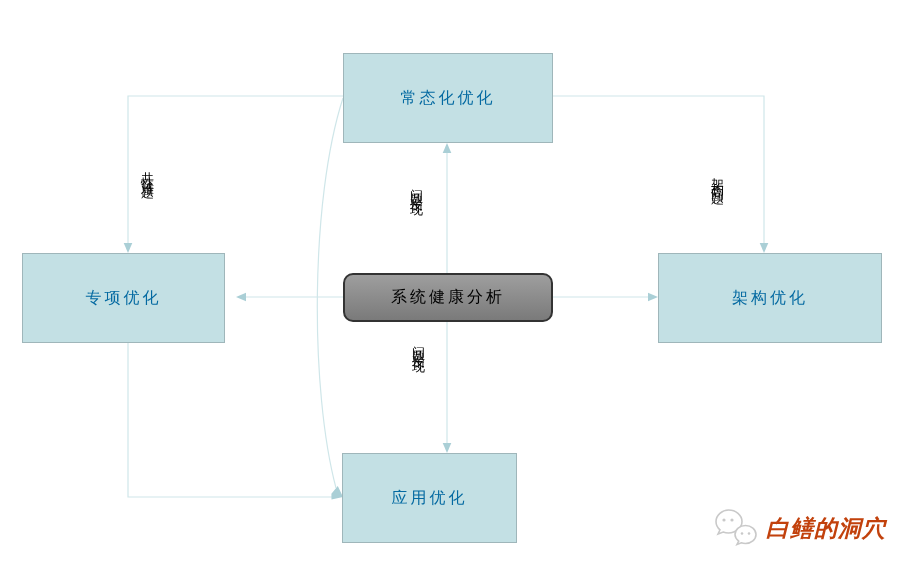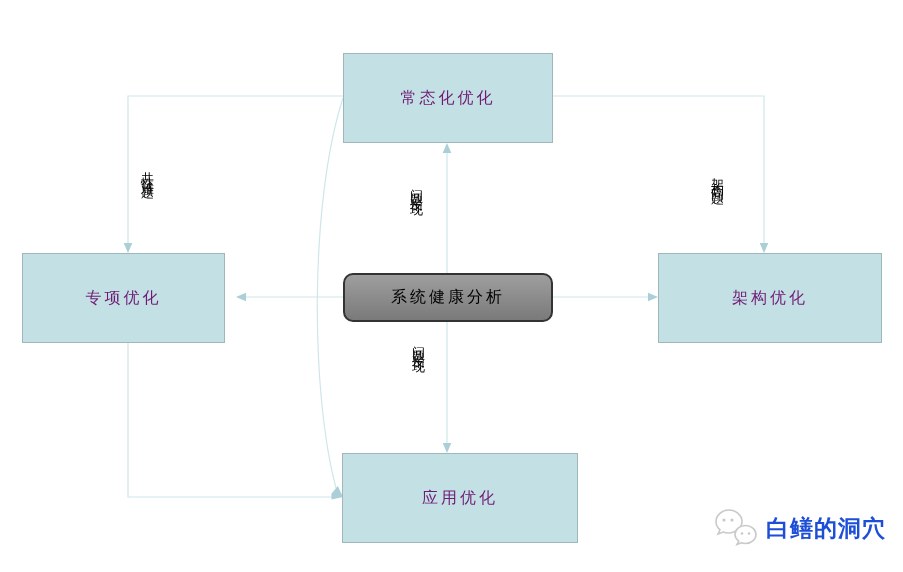--- a/index.html
+++ b/index.html
@@ -1,39 +1,39 @@
 <!DOCTYPE html>
 <html><head>
 <meta charset="utf-8">
 <style>
   html,body { margin:0; padding:0; }
   body { width:903px; height:572px; background:#ffffff; position:relative; overflow:hidden;
          font-family:"Liberation Sans", sans-serif; }
   #connectors { position:absolute; left:0; top:0; width:903px; height:572px; }
   .node { position:absolute; background:#c3e0e4; border:1px solid #9fb6ba; box-sizing:border-box;
           display:flex; align-items:center; justify-content:center;
-          font-size:16px; letter-spacing:3px; color:#701a75; font-family:serif; }
+          font-size:16px; letter-spacing:3px; color:#0369a1; font-family:serif; }
   #node-top    { left:343px; top:53px;  width:210px; height:90px; }
   #node-left   { left:22px;  top:253px; width:203px; height:90px; }
   #node-right  { left:658px; top:253px; width:224px; height:90px; }
-  #node-bottom { left:342px; top:453px; width:236px; height:90px; }
+  #node-bottom { left:342px; top:453px; width:175px; height:90px; }
   #node-center { position:absolute; left:343px; top:273px; width:210px; height:49px;
                  background:linear-gradient(#9e9e9e,#7a7a7a); border:2px solid #333;
                  border-radius:10px; box-sizing:border-box;
                  display:flex; align-items:center; justify-content:center;
                  font-size:16px; letter-spacing:3px; color:#000; font-family:serif; }
   .vlabel { position:absolute; writing-mode:vertical-rl; text-orientation:upright;
             font-size:13px; letter-spacing:5px; color:#000; font-family:serif; }
   #lbl-top-left     { left:138px; top:161px; }
   #lbl-top-right    { left:708px; top:167px; }
   #lbl-center-top   { left:407px; top:178px; }
   #lbl-center-bottom{ left:409px; top:335px; }
   .watermark { position:absolute; left:712px; top:508px; display:flex; align-items:center; }
-  .watermark .wm-text { font-size:23px; color:#1d4ed8; letter-spacing:1px; font-weight:bold;
-                        text-shadow:2px 2px 1px #ffffff; margin-left:6px; }
+  .watermark .wm-text { font-size:23px; color:#c2410c; letter-spacing:1px; font-weight:bold;
+                        text-shadow:2px 2px 1px #ffffff; margin-left:6px;font-style:italic; }
 </style>
 </head>
 <body>
 
 <svg id="connectors" viewBox="0 0 903 572" xmlns="http://www.w3.org/2000/svg">
   <g stroke="#cfe6e9" stroke-width="1.2" fill="none">
     <line x1="343" y1="297" x2="244" y2="297"></line>
     <line x1="553" y1="297" x2="650" y2="297"></line>
     <line x1="447" y1="273" x2="447" y2="152"></line>
     <line x1="447" y1="322" x2="447" y2="445"></line>

